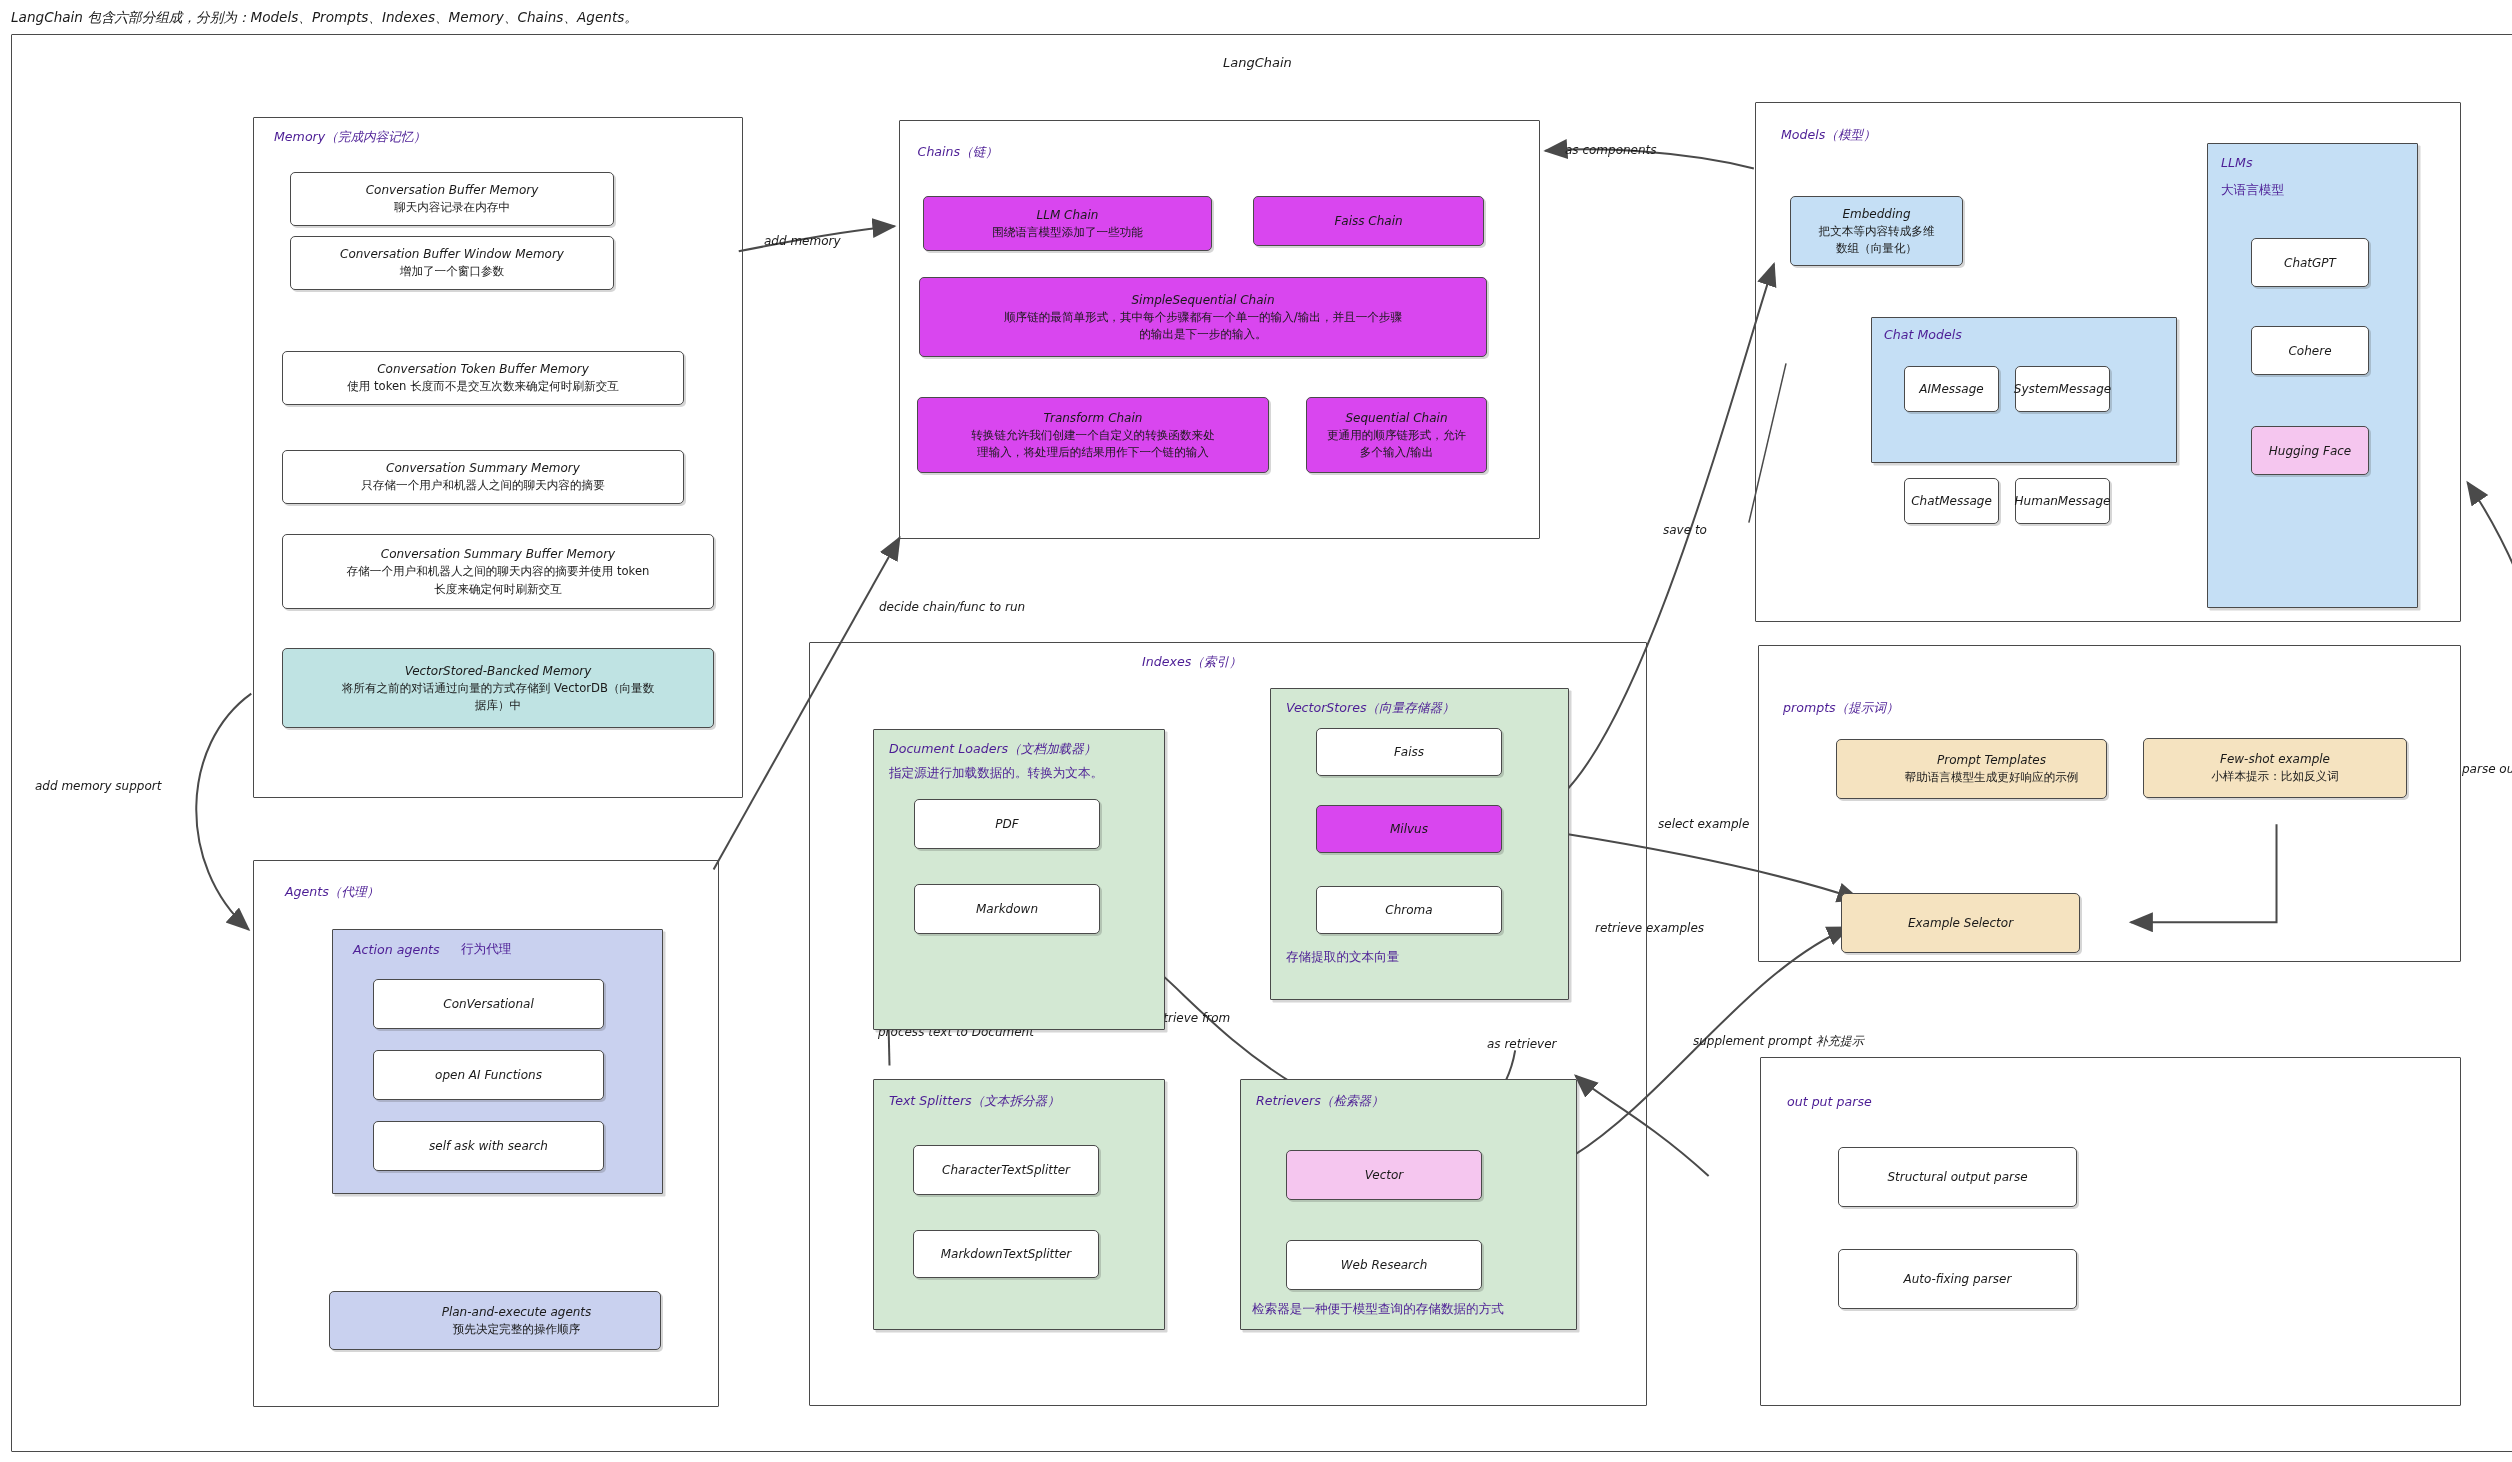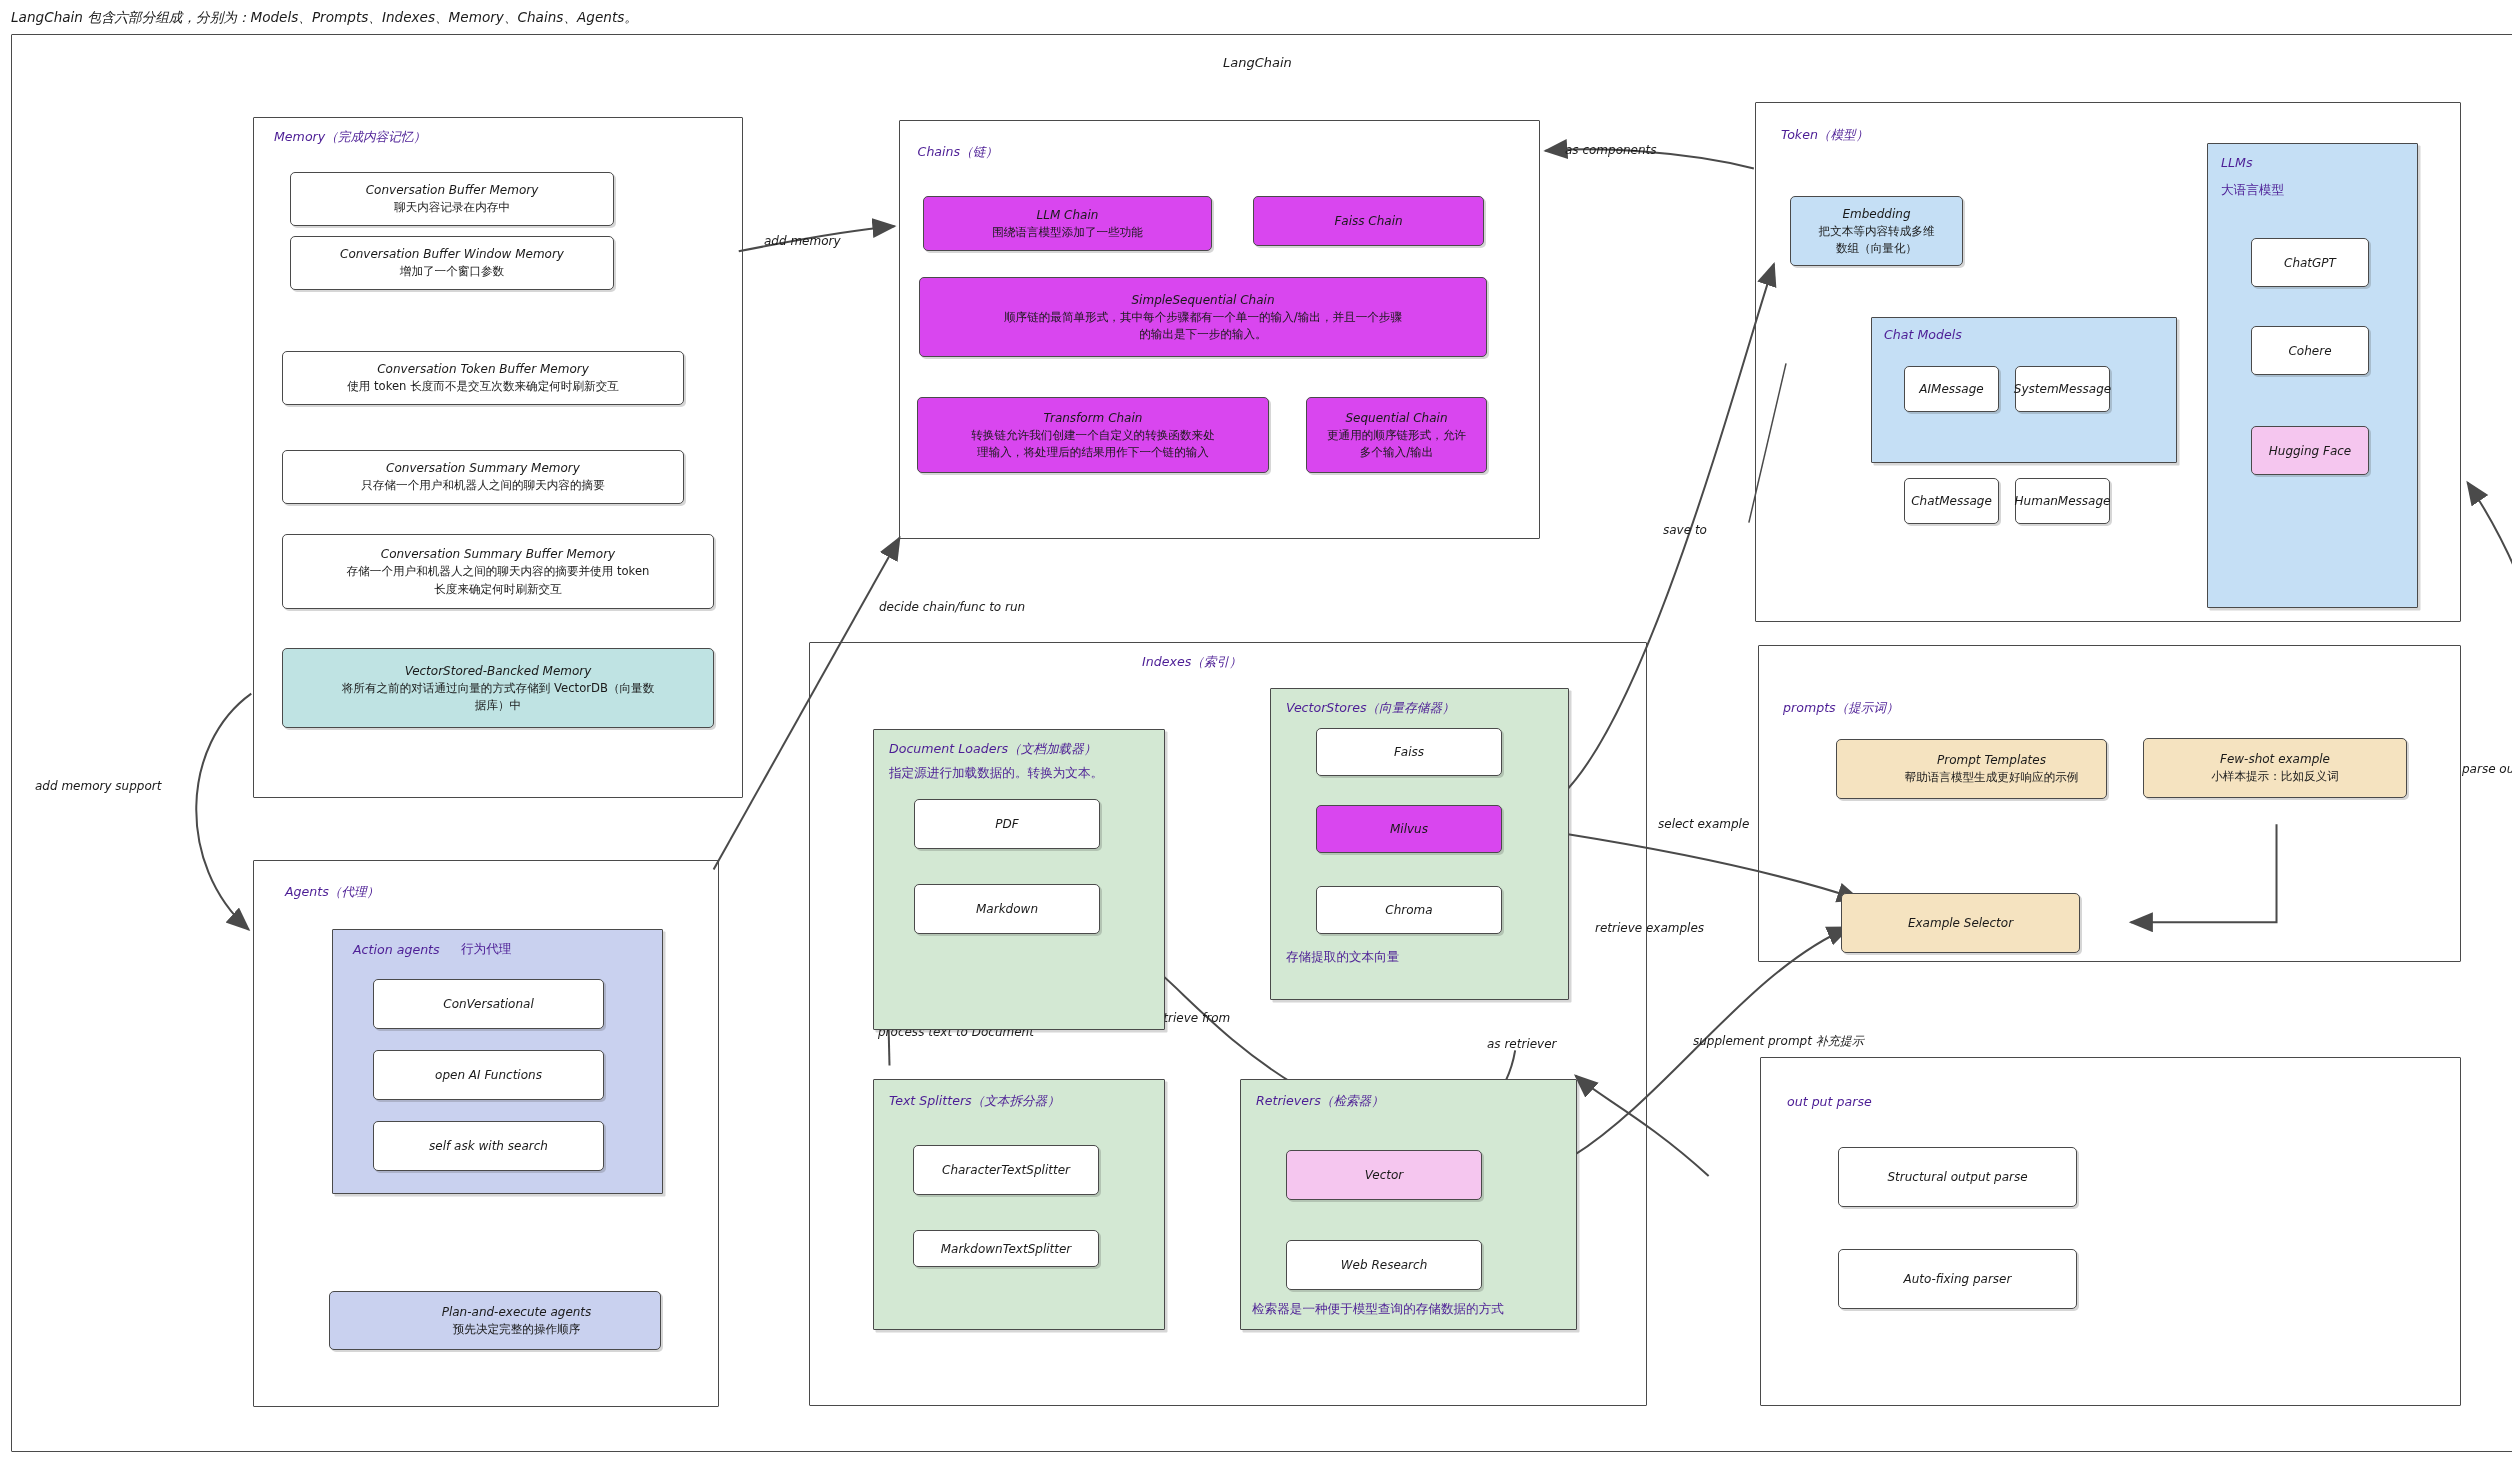--- a/index.html
+++ b/index.html
@@ -194,21 +194,21 @@
   <span class="t2" style="white-space:pre-line;">转换链允许我们创建一个自定义的转换函数来处
 理输入，将处理后的结果用作下一个链的输入</span>
 </div>
 <div class="box fill-pink" style="left:1306px; top:397px; width:181px; height:76px;">
   <span class="t1">Sequential Chain</span>
   <span class="t2" style="white-space:pre-line;">更通用的顺序链形式，允许
 多个输入/输出</span>
 </div>
 
 <div class="group" style="left:1755px; top:102px; width:706px; height:520px;">
-  <div class="g-title" style="left:25px; top:24px;">Token（模型）</div>
+  <div class="g-title" style="left:25px; top:24px;">Models（模型）</div>
 </div>
 <div class="box fill-blue" style="left:1790px; top:196px; width:173px; height:70px;">
   <span class="t1">Embedding</span>
   <span class="t2" style="white-space:pre-line;">把文本等内容转成多维
 数组（向量化）</span>
 </div>
 
 <div class="group grp-blue grp-shadow" style="left:1871px; top:317px; width:306px; height:146px;">
   <div class="g-title" style="left:12px; top:9px;">Chat Models</div>
 </div>
@@ -267,21 +267,21 @@
 <div class="box fill-white" style="left:1316px; top:886px; width:186px; height:48px;">
   <span class="t1">Chroma</span>
 </div>
 
 <div class="group grp-green grp-shadow" style="left:873px; top:1079px; width:292px; height:251px;">
   <div class="g-title" style="left:15px; top:12.6px;">Text Splitters（文本拆分器）</div>
 </div>
 <div class="box fill-white" style="left:913px; top:1145px; width:186px; height:50px;">
   <span class="t1">CharacterTextSplitter</span>
 </div>
-<div class="box fill-white" style="left:913px; top:1230px; width:186px; height:37px;">
+<div class="box fill-white" style="left:913px; top:1230px; width:186px; height:48px;">
   <span class="t1">MarkdownTextSplitter</span>
 </div>
 
 <div class="group grp-green grp-shadow" style="left:1240px; top:1079px; width:337px; height:251px;">
   <div class="g-title" style="left:15px; top:12.6px;">Retrievers（检索器）</div>
   <div class="g-title" style="left:11px; top:221px; font-style:normal;">检索器是一种便于模型查询的存储数据的方式</div>
 </div>
 <div class="box fill-magenta" style="left:1286px; top:1150px; width:196px; height:50px;">
   <span class="t1">Vector</span>
 </div>

